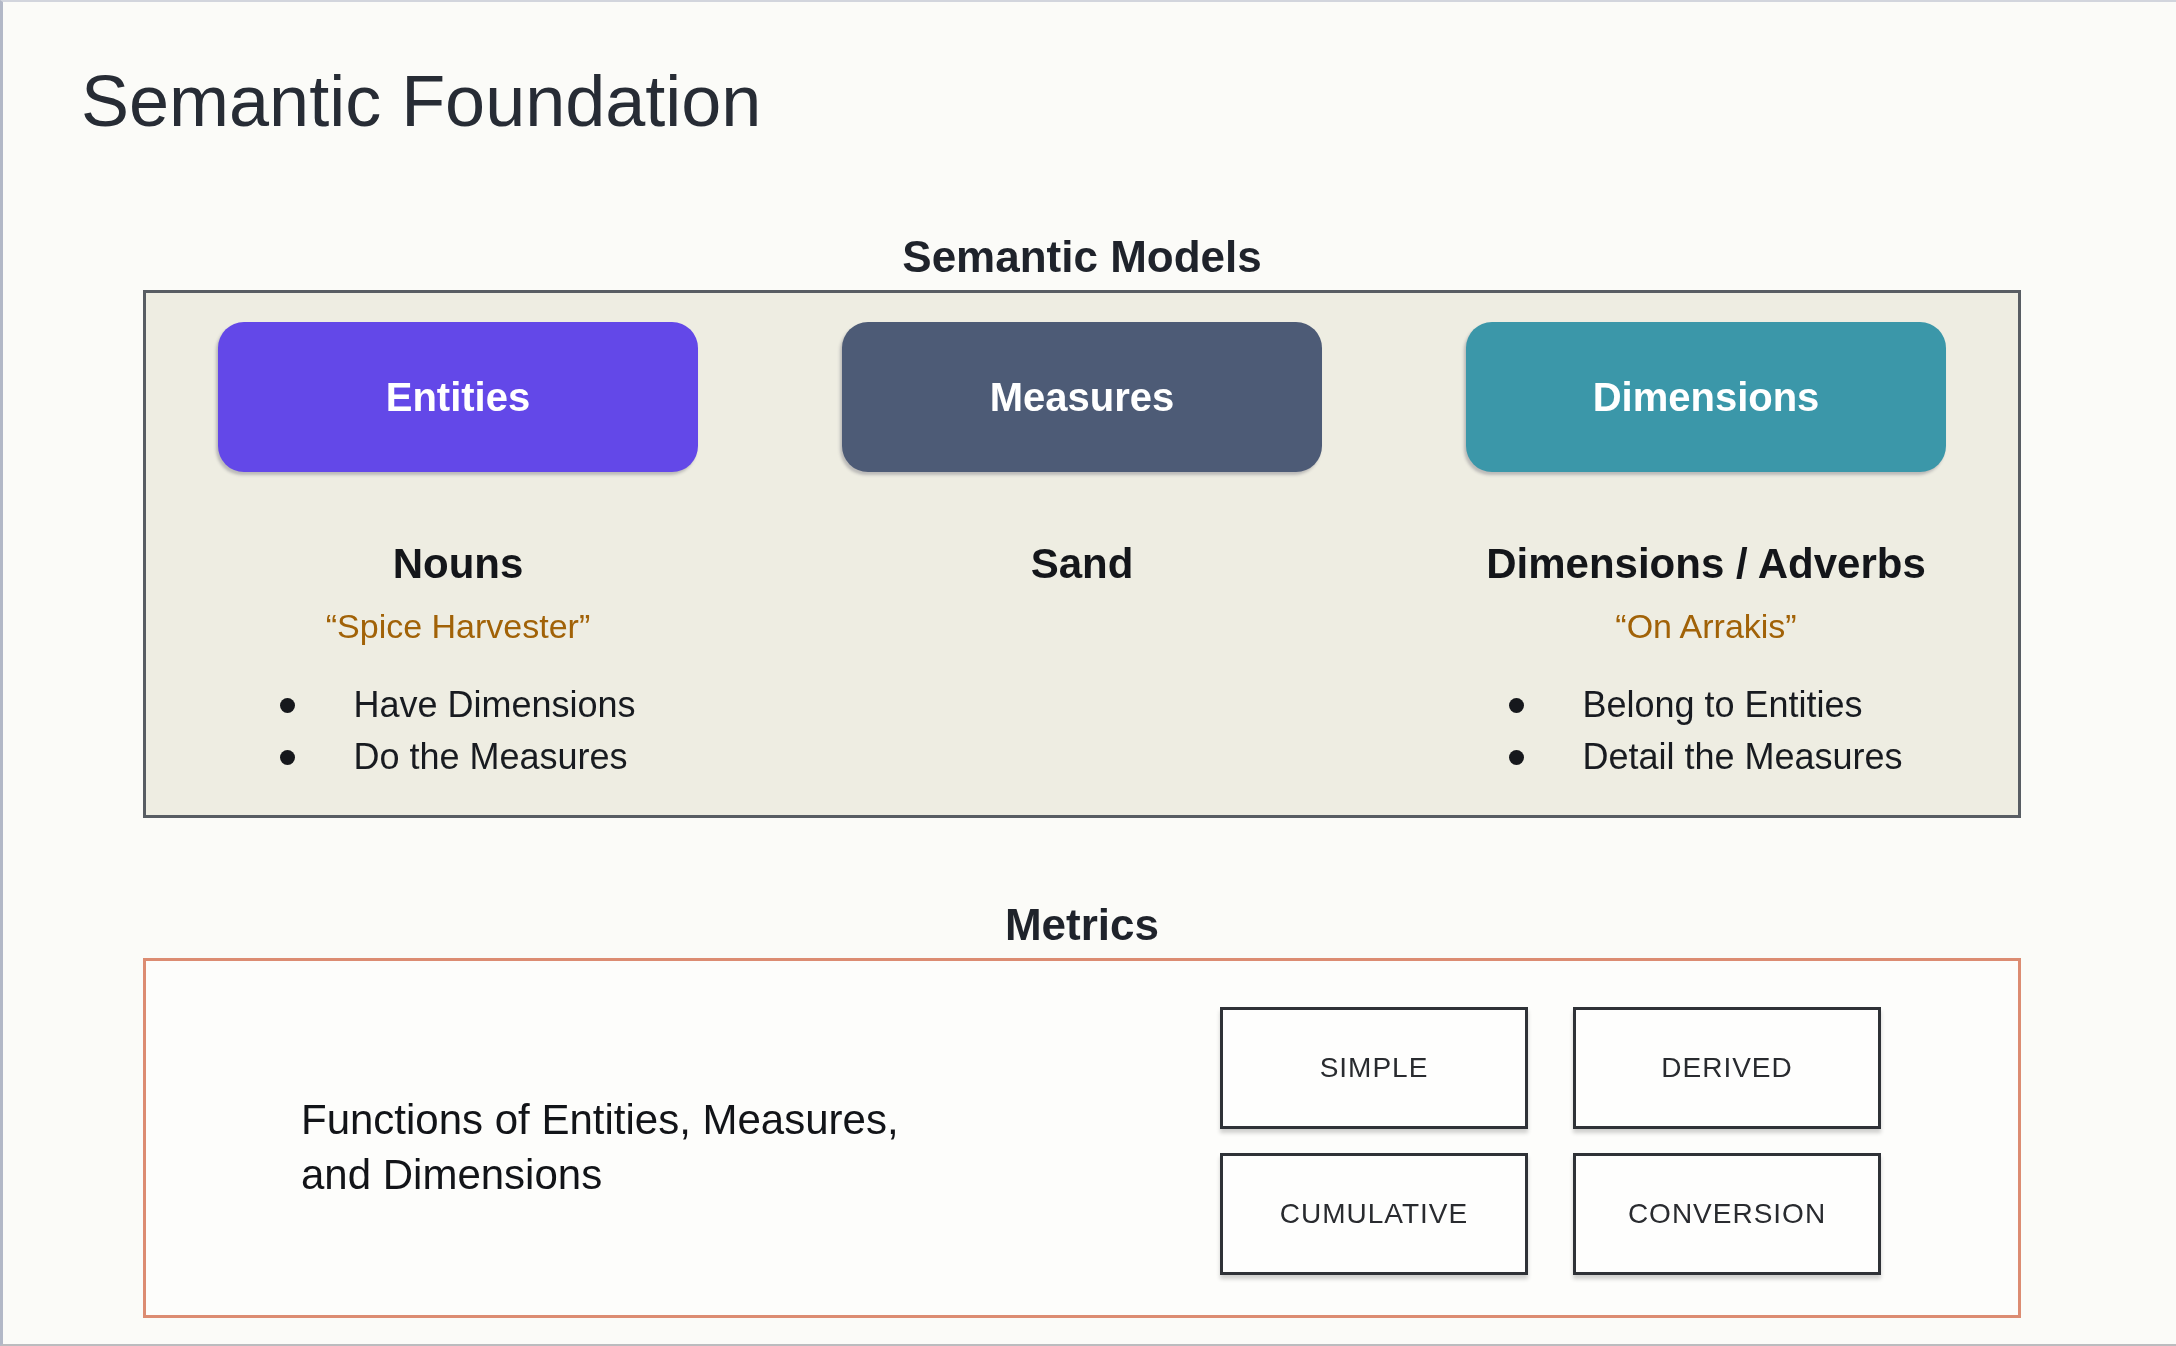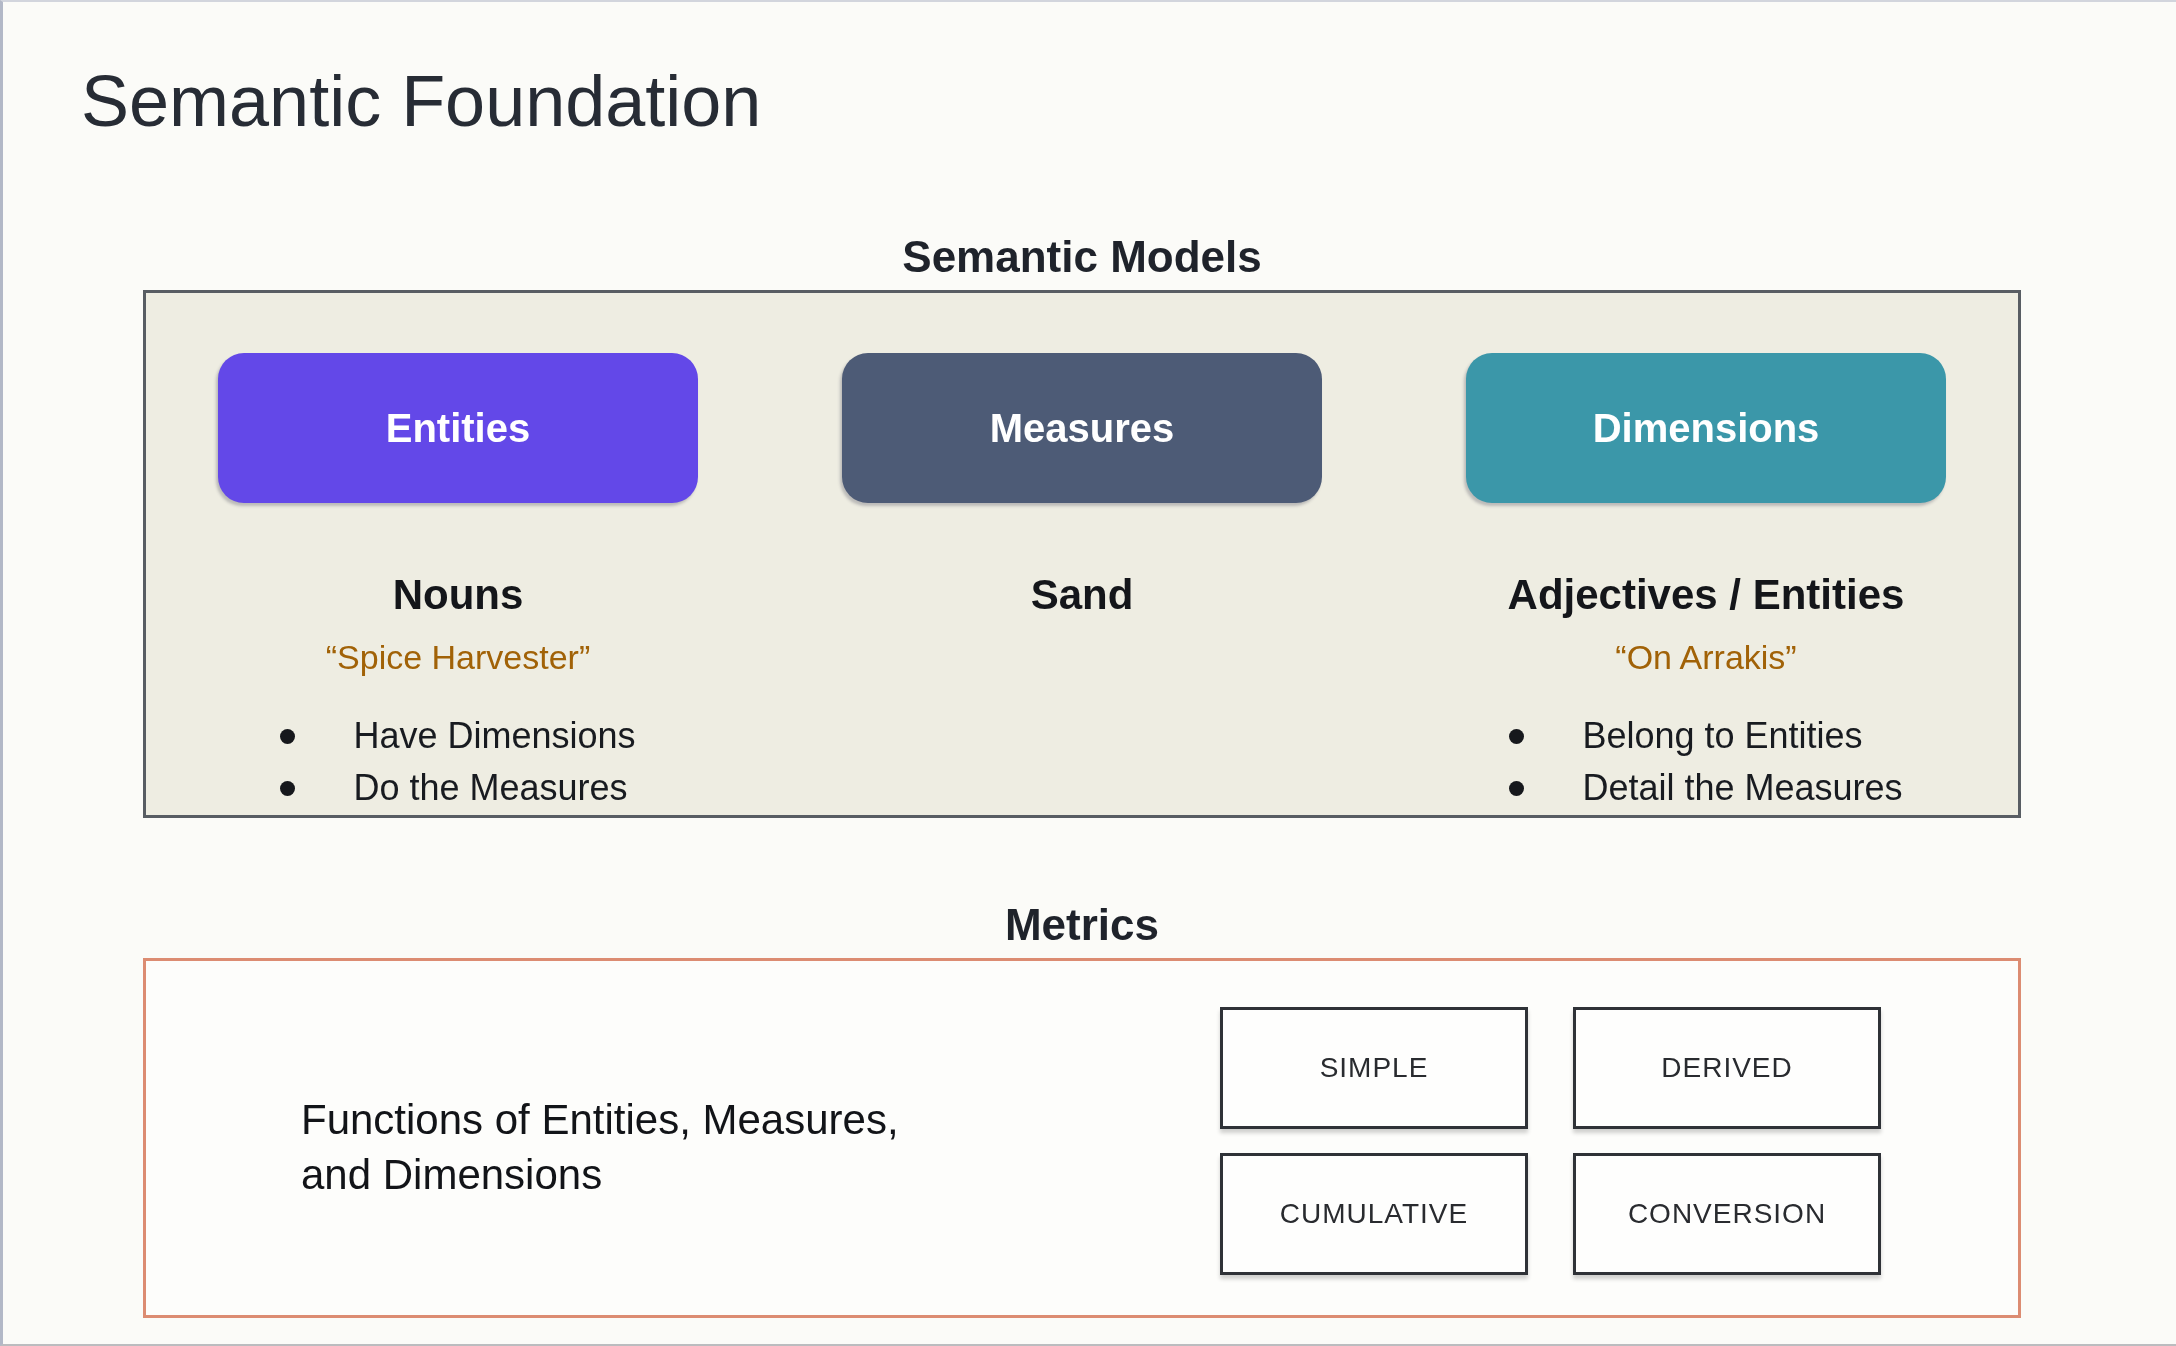--- a/index.html
+++ b/index.html
@@ -25,21 +25,21 @@
     text-align:center;font-weight:700;font-size:44px;color:#1f232b;
   }
   .sm-heading{top:230px;}
   .metrics-heading{top:898px;}
 
   .sm-panel{
     position:absolute;left:140px;top:288px;width:1878px;height:528px;
     box-sizing:border-box;border:3px solid #585d63;
     display:flex;
   }
-  .model-col{flex:1 1 0;text-align:center;padding-top:60px;box-sizing:border-box;}
+  .model-col{flex:1 1 0;text-align:center;padding-top:29px;box-sizing:border-box;}
   .model-pill{
     width:480px;height:150px;margin:0 auto;border-radius:26px;
     display:flex;align-items:center;justify-content:center;
     color:#ffffff;font-weight:700;font-size:40px;
     box-shadow:-2px 3px 3px rgba(70,70,90,0.30);
   }
   .role-heading{margin-top:70px;font-weight:700;font-size:42px;color:#14161a;line-height:1.05;}
   .example-quote{margin-top:22px;font-size:34px;color:#a16207;line-height:1.1;}
   .bullet-list{
     display:inline-block;text-align:left;margin-top:38px;padding:0;list-style:none;
@@ -104,21 +104,21 @@
       </ul>
     </div>
 
     <div class="model-col col-measures">
       <div class="model-pill" style="background: rgb(77, 91, 118);">Measures</div>
       <div class="role-heading">Sand</div>
     </div>
 
     <div class="model-col col-dims">
       <div class="model-pill" style="background: rgb(59, 151, 169);">Dimensions</div>
-      <div class="role-heading">Adjectives / Entities</div>
+      <div class="role-heading">Dimensions / Adverbs</div>
       <div class="example-quote">“On Arrakis”</div>
       <ul class="bullet-list">
         <li>
           <span class="bullet-dot"></span>
           <span class="li-text">Belong to Entities</span>
         </li>
         <li>
           <span class="bullet-dot"></span>
           <span class="li-text">Detail the Measures</span>
         </li>

